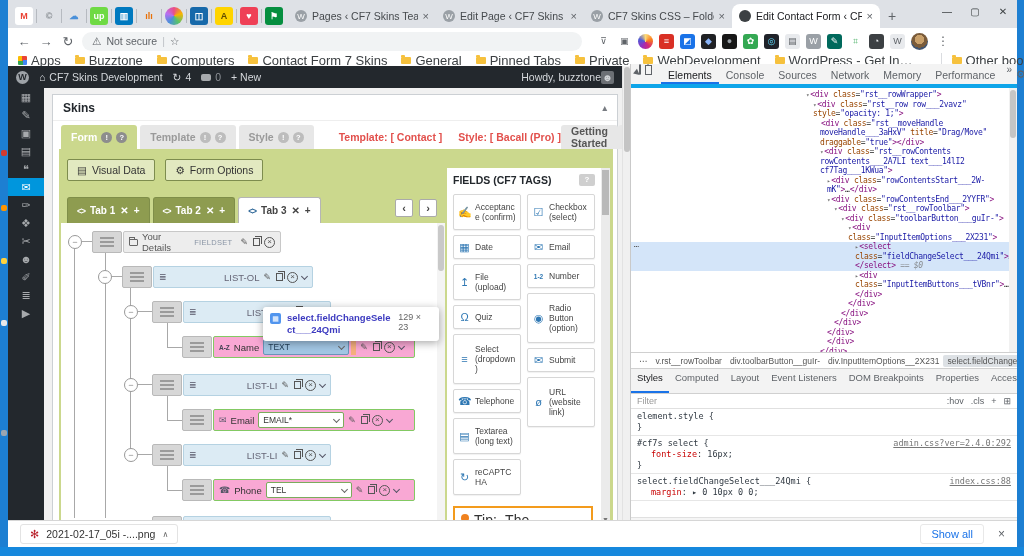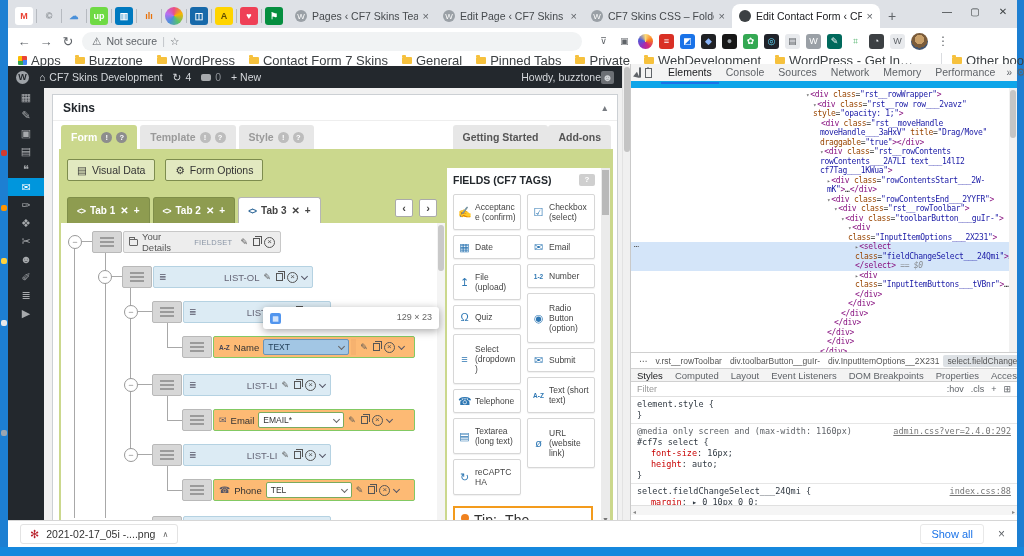--- a/index.html
+++ b/index.html
@@ -78,21 +78,21 @@
   .tnav{width:18px;height:18px;background:#fff;border:1px solid #aaa;border-radius:2px;text-align:center;line-height:16px;font-size:11px;color:#444;font-weight:bold}
   
   #canvas{position:absolute;left:2px;top:74px;width:384px;height:302px;background:#fff;overflow:hidden}
   .tl{position:absolute;background:#a8a8a8}
   .tc{position:absolute;width:14px;height:14px;border:1px solid #999;border-radius:50%;background:#fff;color:#888;font-size:9px;line-height:12px;text-align:center;z-index:2}
   .th{position:absolute;width:30px;height:22px;background:#d7d7d7;border:1px solid #b9b9b9;border-radius:2px;z-index:1}
   .th::after{content:"";position:absolute;left:7px;right:7px;top:5px;height:2px;background:#9b9b9b;box-shadow:0 4px 0 #9b9b9b,0 8px 0 #9b9b9b}
   .tb{position:absolute;height:22px;display:flex;align-items:center;gap:4px;padding:0 5px;border:1px solid;border-radius:2px;font-size:9.5px;z-index:1;overflow:hidden}
   .tb-fieldset{background:#ededed;border-color:#c8c8c8;color:#555}
   .tb-list{background:#dcebf4;border-color:#b5d2e2;color:#667}
-  .tb-field{background:#fdba74;border-color:#83c963;color:#333}
+  .tb-field{background:#f9a8d4;border-color:#83c963;color:#333}
   .nicon{font-size:9px;color:#556;flex:none}
   .azic{font-size:6.5px;font-weight:bold;color:#445;flex:none}
   .ntag{font-size:7.5px;color:#8a95a5;letter-spacing:.3px;flex:none}
   .tspacer{flex:1}
   .ico-edit{font-size:9px;color:#555;flex:none}
   .ico-copy{position:relative;width:7px;height:8px;border:1px solid #555;flex:none;margin-left:1px}
   .ico-copy::before{content:"";position:absolute;left:1px;top:-3px;width:6px;height:7px;border:1px solid #555;border-bottom:none;border-left:none}
   .ico-close{width:11px;height:11px;border:1px solid #555;border-radius:50%;color:#555;flex:none;position:relative}
   .ico-close::before{content:"×";position:absolute;left:0;top:-1px;width:9px;text-align:center;font-size:8px}
   .ico-chev{width:5px;height:5px;border-right:1.5px solid #556;border-bottom:1.5px solid #556;transform:rotate(45deg);flex:none;margin-top:-2px}
@@ -125,42 +125,42 @@
   #tipbox .bulb::after{content:"";position:absolute;left:2px;top:8px;width:4px;height:3px;background:#f0821e}
   #tipbox .tiptext{font-size:14px;color:#333;line-height:1.25}
   #fpscroll{position:absolute;left:542px;top:19px;width:9px;height:357px;background:#ebebeb}
   #fpscroll .thumb{position:absolute;top:2px;left:1px;width:7px;height:45px;background:#b9b9b9}
   #fpscroll .dn{position:absolute;bottom:2px;left:0;width:9px;text-align:center;font-size:7px;color:#777}
   
   #pagescroll{position:absolute;left:614px;top:0;width:8px;height:454px;background:#f0f0f0;border-left:1px solid #e2e2e2}
   #pagescroll .thumb{position:absolute;top:1px;left:1px;width:6px;height:85px;background:#c4c4c4;border-radius:3px}
   
   #devtools{position:absolute;left:622px;top:-2px;width:387px;height:456px;background:#fff;border-left:1px solid #c9c9c9;font-family:"Liberation Sans",sans-serif}
-  #dt-toolbar{height:24px;background:#f3f3f3;border-bottom:7px solid #0ea5e9;display:flex;align-items:center;padding:0 4px}
+  #dt-toolbar{height:24px;background:#f3f3f3;border-bottom:4px solid #0ea5e9;display:flex;padding:0 4px}
   .ico-inspect{width:11px;height:11px;border:1px solid #5f6368;border-radius:2px;position:relative;margin:0 6px 0 4px}
   .ico-inspect::after{content:"";position:absolute;right:-3px;bottom:-3px;border:3px solid transparent;border-left:6px solid #5f6368;transform:rotate(40deg)}
   .ico-device{width:9px;height:11px;border:1px solid #5f6368;border-radius:1px;position:relative;margin-right:8px}
   .ico-device::after{content:"";position:absolute;right:-4px;bottom:-1px;width:5px;height:8px;border:1px solid #5f6368;background:#f3f3f3}
   .dtsep{width:1px;height:16px;background:#d0d0d0;margin-right:4px}
   .dtab{padding:0 7px;font-size:10.5px;color:#5f6368;line-height:23px}
   .dtab.active{color:#202124;box-shadow:inset 0 -2px 0 #1a73e8}
   #dt-more{color:#5f6368;font-size:10px;padding:0 4px}
   #dt-ricons{margin-left:auto;display:flex;align-items:center;gap:9px;padding-right:6px;color:#5f6368;font-size:11px}
   #dt-dom{position:relative;height:264px;overflow:hidden;font-family:"DejaVu Sans Mono",monospace;font-size:8px;letter-spacing:-0.3px;line-height:9.5px;color:#1a1a1a;padding-top:2px}
   .dl{position:relative;padding-right:10px}
   .dl.hl{background:#d4e5f9}
   .dl.hl::before{content:"⋯";position:absolute;left:3px;top:0;color:#555}
   .tk-t{color:#881280}.tk-a{color:#994500}.tk-v{color:#1a1aa6}.tk-p{color:#1a1a1a}
   .tk-s{color:#777;font-size:6px;padding-right:1px}.tk-g{color:#86898c;font-style:italic}
   #domscroll{position:absolute;right:0;top:0;width:8px;height:264px;background:#f1f1f1}
   #domscroll .thumb{position:absolute;top:2px;left:1px;width:6px;height:48px;background:#c5c5c5;border-radius:3px}
   #dt-crumbs{height:16px;border-top:1px solid #d0d0d0;display:flex;align-items:center;font-size:8.5px;color:#555;padding:0 4px;overflow:hidden;white-space:nowrap}
   .crumb{padding:1px 4px;flex:none}
   .crumb.sel{background:#dde1e5;border-radius:2px}
-  #dt-styletabs{height:14px;background:#f3f3f3;border-top:1px solid #d0d0d0;border-bottom:1px solid #d0d0d0;display:flex;align-items:center;overflow:hidden}
+  #dt-styletabs{height:26px;background:#f3f3f3;border-top:1px solid #d0d0d0;border-bottom:1px solid #d0d0d0;display:flex;overflow:hidden}
   .sttab{padding:0 6px;font-size:9.5px;color:#5f6368;line-height:17px;white-space:nowrap}
   .sttab.active{color:#202124;box-shadow:inset 0 -2px 0 #1a73e8}
   #dt-filter{height:15px;display:flex;align-items:center;border-bottom:1px solid #e0e0e0;padding:0 6px;font-size:9px;color:#999}
   #dt-filter .toggles{margin-left:auto;display:flex;gap:7px;color:#5f6368}
   #dt-styles{height:108px;overflow:hidden;font-family:"DejaVu Sans Mono",monospace;font-size:8.5px;line-height:11px;color:#303942}
   .rule{border-bottom:1px solid #e6e6e6;padding:2px 6px;position:relative}
   .rule .media{color:#5f6368}
   .rule .csslink{position:absolute;right:6px;top:2px;color:#777;text-decoration:underline}
   .prop{padding-left:14px}
   .pn{color:#c80000}
@@ -282,21 +282,21 @@
       <span class="appsgrid"></span>
       <span>Apps</span>
     </span>
     <span id="bmarks" style="display:flex;gap:14px">
         <span class="bm">
           <span class="folder"></span>
           <span>Buzztone</span>
         </span>
         <span class="bm">
           <span class="folder"></span>
-          <span>WordPress</span>
+          <span>Computers</span>
         </span>
         <span class="bm">
           <span class="folder"></span>
           <span>Contact Form 7 Skins</span>
         </span>
         <span class="bm">
           <span class="folder"></span>
           <span>General</span>
         </span>
         <span class="bm">
@@ -379,20 +379,24 @@
                 <span>Template</span>
                 <span class="sbadge">!</span>
                 <span class="sbadge">?</span>
               </span>
               <span class="stab">
                 <span>Style</span>
                 <span class="sbadge">!</span>
                 <span class="sbadge">?</span>
               </span>
             </span>
+          <span id="stabs-info">
+            <span>Template: [ Contact ]</span>
+            <span>Style: [ Bacall (Pro) ]</span>
+          </span>
           <span id="stabs-right">
               <span class="rtab">Getting Started</span>
               <span class="rtab">Add-ons</span>
             </span>
         </div>
         <div id="greenpanel">
           <div id="gp-btns">
             <span class="gbtn">
               <span>▤</span>
               <span>Visual Data</span>
@@ -546,20 +550,21 @@
               <span class="ico-copy"></span>
               <span class="ico-close"></span>
               <span class="ico-chev"></span>
             </div>
 
             <div class="th" style="left:91px;top:293px"></div>
             <div class="tb tb-list" style="left:122px;top:293px;width:148px"></div>
 
             <div id="dtip">
               <span class="badge">▦</span>
+              <span class="sel">select.fieldChangeSelect___24Qmi</span>
               <span class="dims">129 × 23</span>
             </div>
             <div id="cscroll">
                 <span class="thumb"></span>
               </div>
           </div>
 
           <div id="fieldspanel">
             <div id="fp-head">
               <span>FIELDS (CF7 TAGS)</span>
@@ -613,24 +618,20 @@
                     <span class="fic txt">1-2</span>
                     <span class="flb">Number</span>
                   </div>
                   <div class="fbtn h3l">
                     <span class="fic">◉</span>
                     <span class="flb">Radio Button (option)</span>
                   </div>
                   <div class="fbtn h1l">
                     <span class="fic">✉</span>
                     <span class="flb">Submit</span>
-                  </div>
-                  <div class="fbtn h2l">
-                    <span class="fic txt">A-Z</span>
-                    <span class="flb">Text (short text)</span>
                   </div>
                   <div class="fbtn h3l">
                     <span class="fic">ø</span>
                     <span class="flb">URL (website link)</span>
                   </div>
                 </div>
             </div>
             <div id="tipbox">
               <span class="bulb"></span>
               <span class="tiptext">Tip:- The WordPress support</span>
@@ -712,25 +713,23 @@
             <span>+</span>
             <span>⊞</span>
           </span>
       </div>
       <div id="dt-styles">
           <div class="rule">
             <div>element.style {</div>
             <div>}</div>
           </div>
           <div class="rule">
-            <div class="media">@media only screen and (max-width: 1160px)</div>
             <div>#cf7s select {</div>
             <span class="csslink">admin.css?ver=2.4.0:292</span>
             <div class="prop"><span class="pn">font-size</span>: <span class="pv">16px</span>;</div>
-            <div class="prop"><span class="pn">height</span>: <span class="pv">auto</span>;</div>
             <div>}</div>
           </div>
           <div class="rule">
             <div>select.fieldChangeSelect___24Qmi {</div>
             <span class="csslink">index.css:88</span>
             <div class="prop"><span class="pn">margin</span>: <span class="pv">▸ 0 10px 0 0</span>;</div>
           </div>
         </div>
       <div id="dt-hscroll">
         <span class="la">◂</span>

